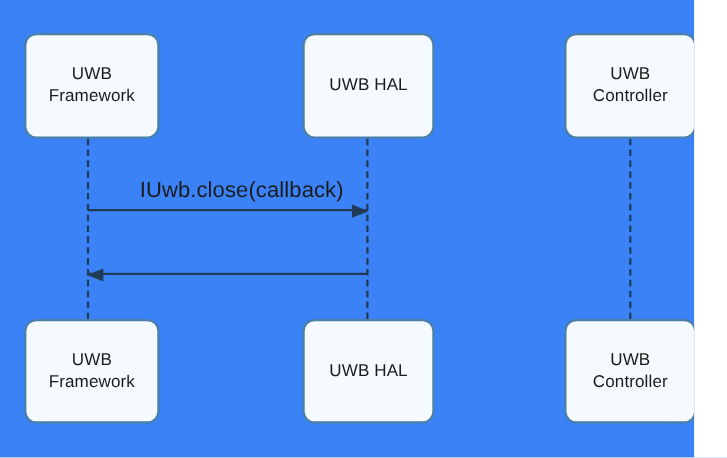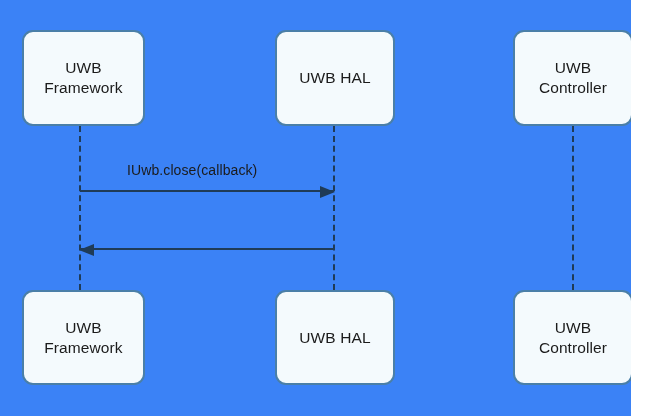--- a/index.html
+++ b/index.html
@@ -76,21 +76,21 @@
   .arrowhead.left {
     left: -1px;
     border-top: 6.5px solid transparent;
     border-bottom: 6.5px solid transparent;
     border-right: 15px solid #1f3b57;
   }
 
   .message-label {
     position: absolute;
     color: #1b1b1b;
-    font-size: 14px;
+    font-size: 20px;
     font-family: "Liberation Sans", sans-serif;
     white-space: nowrap;
     letter-spacing: 0.1px;
     z-index: 4;
   }
 </style>
 </head>
 <body>
 
 <div id="diagram-canvas">

